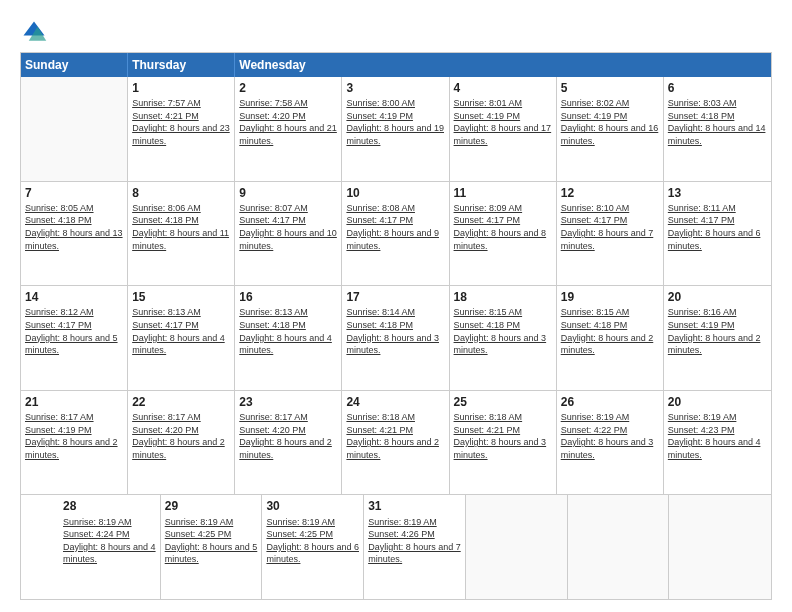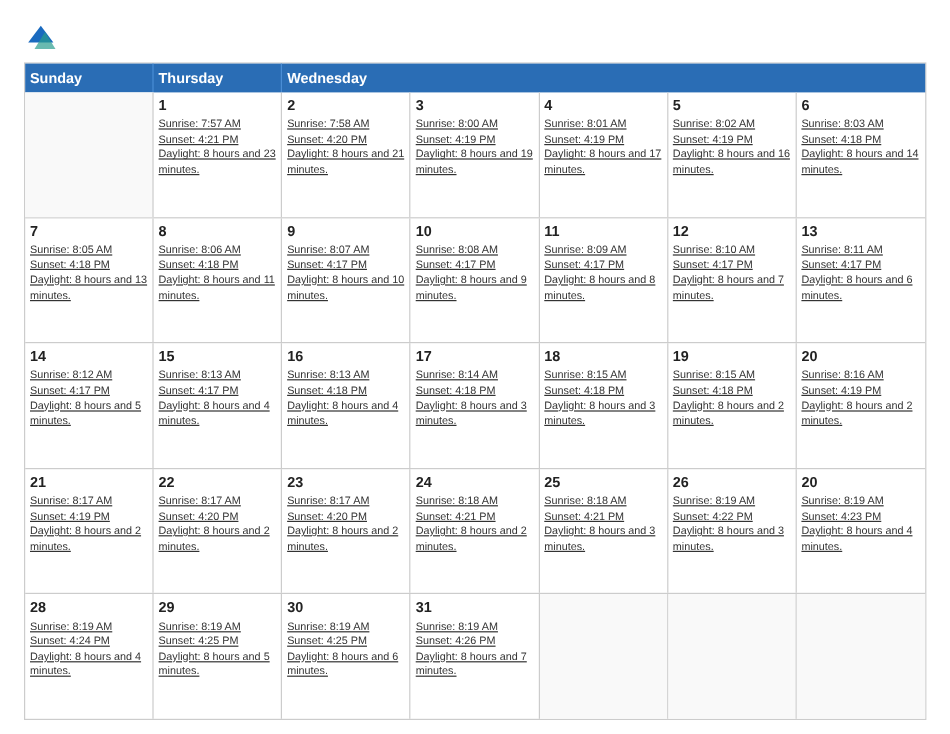--- a/index.html
+++ b/index.html
@@ -76,21 +76,21 @@
       flex: 1;
       display: flex;
       flex-direction: column;
     }
     .cal-row {
       display: grid;
       grid-template-columns: repeat(7, 1fr);
       flex: 1;
       border-bottom: 1px solid #ccc;
     }
-    .cal-row:last-child { border-bottom: none; }
+    .cal-row:last-child { border-bottom: none; margin-left: 38px; }
     .cal-cell {
       border-right: 1px solid #ccc;
       padding: 3px 4px;
       font-size: 9.5px;
       color: #333;
       vertical-align: top;
       line-height: 1.35;
       min-height: 0;
     }
     .cal-cell:last-child { border-right: none; }

